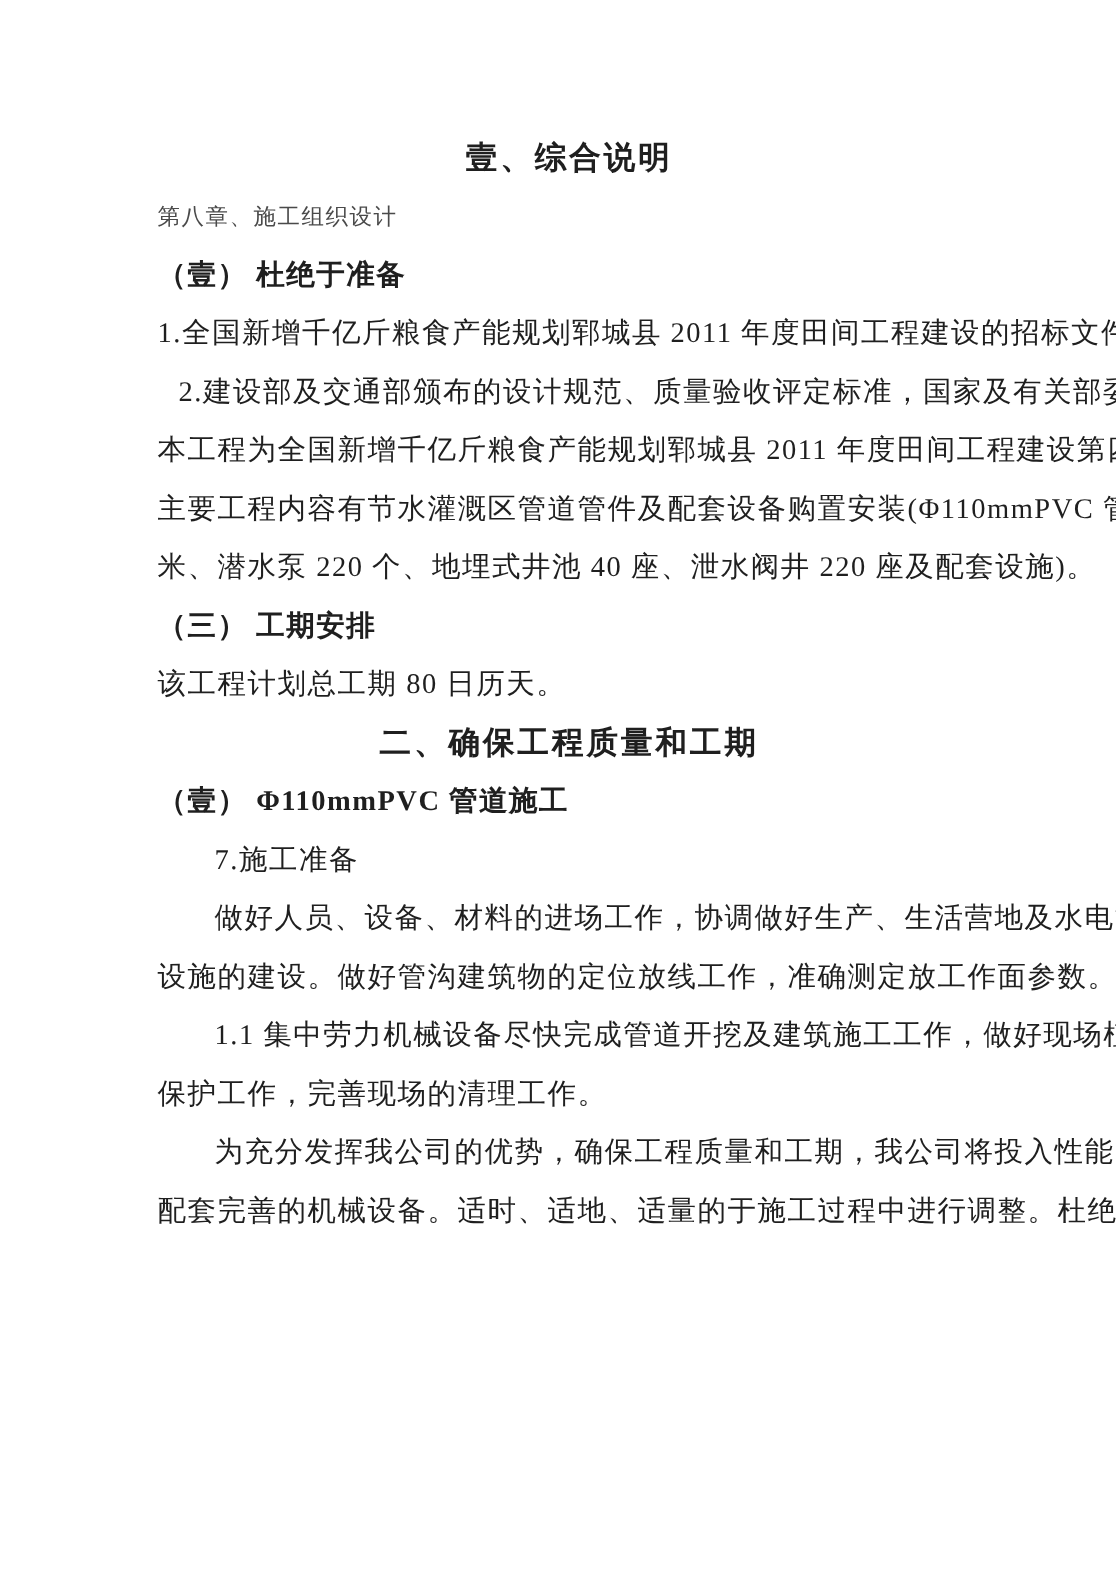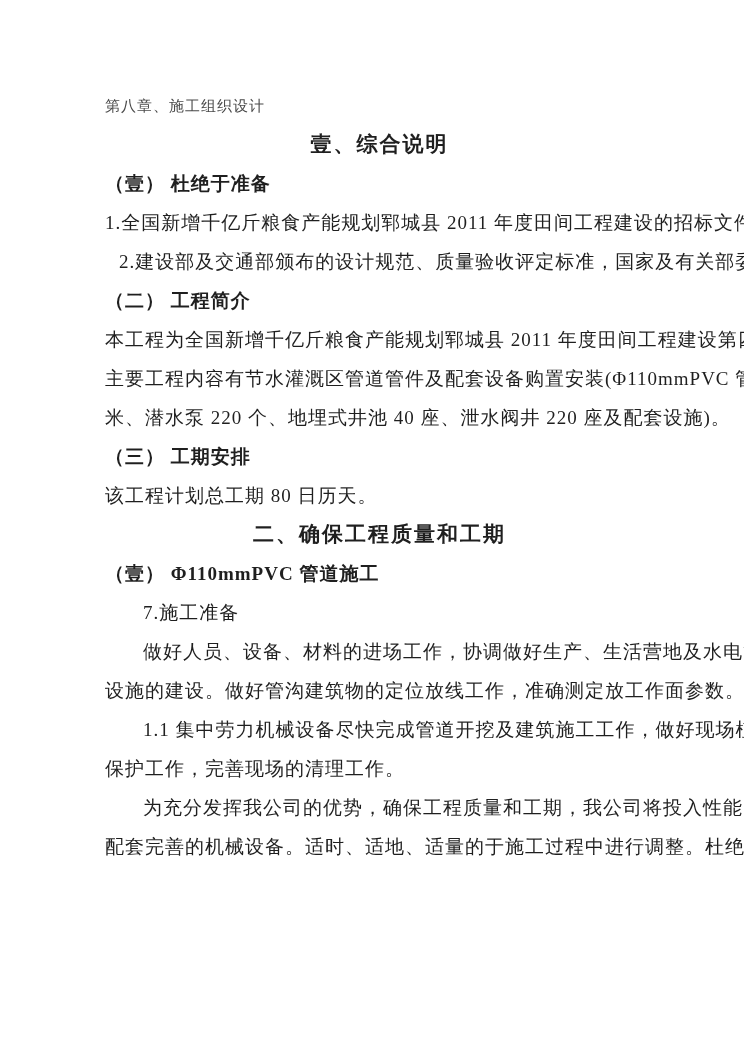--- a/index.html
+++ b/index.html
@@ -41,27 +41,26 @@
     font-weight: 700;
     font-size: 19px;
   }
   .ind1 { text-indent: 14px; }
   .ind2 { text-indent: 38px; }
 </style>
 </head>
 <body>
 
 <div class="page">
+  <div class="line h1">壹、综合说明</div>
+
   <div class="line page-header">第八章、施工组织设计</div>
-
-  <div class="line h1">壹、综合说明</div>
   <div class="line h2">（壹） 杜绝于准备</div>
   <div class="line">1.全国新增千亿斤粮食产能规划郓城县 2011 年度田间工程建设的招标文件 、图纸。</div>
   <div class="line ind1">2.建设部及交通部颁布的设计规范、质量验收评定标准，国家及有关部委颁发</div>
-  <div class="line h2">（二） 工程简介</div>
   <div class="line">本工程为全国新增千亿斤粮食产能规划郓城县 2011 年度田间工程建设第四标段，</div>
   <div class="line">主要工程内容有节水灌溉区管道管件及配套设备购置安装(Φ110mmPVC 管道 48400</div>
   <div class="line">米、潜水泵 220 个、地埋式井池 40 座、泄水阀井 220 座及配套设施)。</div>
   <div class="line h2">（三） 工期安排</div>
   <div class="line">该工程计划总工期 80 日历天。</div>
   <div class="line h1">二、确保工程质量和工期</div>
   <div class="line h2">（壹） Φ110mmPVC 管道施工</div>
   <div class="line ind2">7.施工准备</div>
   <div class="line ind2">做好人员、设备、材料的进场工作，协调做好生产、生活营地及水电等临时</div>
   <div class="line">设施的建设。做好管沟建筑物的定位放线工作，准确测定放工作面参数。</div>

